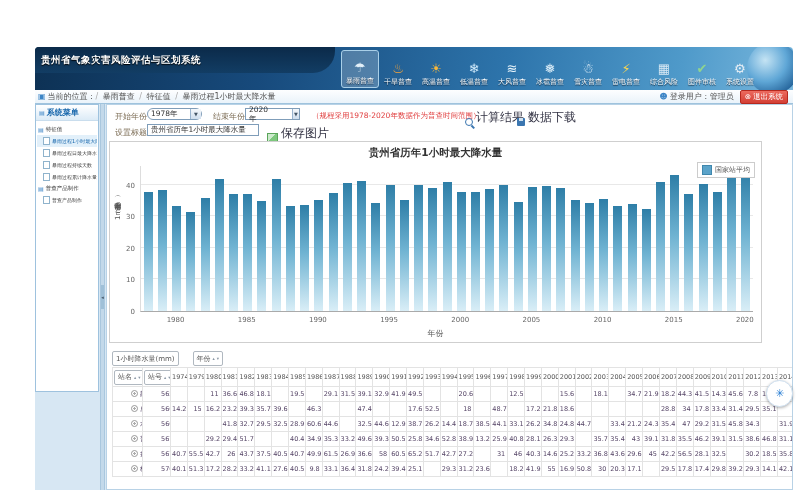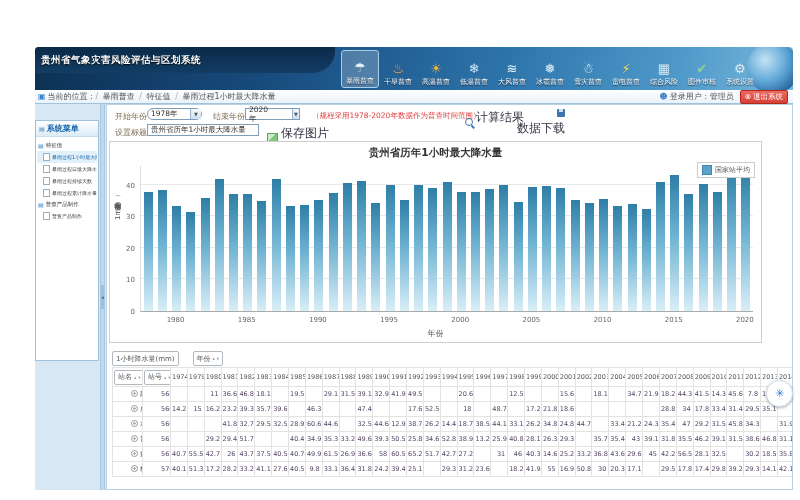--- a/index.html
+++ b/index.html
@@ -30,21 +30,21 @@
   .crumb-ico{color:#3d85c6;font-size:8px;margin-right:2px;}
   .crumb-link{color:#555;margin:0 2px;cursor:pointer;}
   .crumb-sep{color:#aaa;}
   .spacer{flex:1;}
   .user-ico{color:#3d85c6;font-size:8px;margin-right:2px;}
   .logout-btn{margin:0 2px 0 6px;background:linear-gradient(#ec6a5e,#d43f35);color:#fff;font-size:7.5px;
               padding:1px 4px;border-radius:2px;border:1px solid #b5281e;display:flex;align-items:center;gap:2px;cursor:pointer;}
 
   
   .content{position:absolute;left:0;top:57px;right:0;bottom:0;background:#d7e7f3;}
-  .sidebar{position:absolute;left:0;top:16px;width:64px;height:241px;background:#fff;
+  .sidebar{position:absolute;left:0;top:0;width:64px;height:288px;background:#fff;
            border:1px solid #9ec2de;box-sizing:border-box;overflow:hidden;}
   .sidebar-head{height:15px;background:linear-gradient(#ffffff,#dcebf7);border-bottom:1px solid #c9dded;
                 display:flex;align-items:center;padding-left:3px;gap:2px;color:#1565ab;font-weight:bold;font-size:8px;}
   .tree{padding:3px 1px;}
   .tree-group-label{display:flex;align-items:center;gap:2px;font-size:5.5px;color:#333;padding:2px 1px;cursor:pointer;white-space:nowrap;}
   .grp-ico{color:#3d85c6;font-size:6px;}
   .tree-item{display:flex;align-items:center;gap:2px;font-size:5px;color:#444;padding:2px 0 2px 6px;
              cursor:pointer;white-space:nowrap;overflow:hidden;}
   .tree-item.selected{color:#1565ab;background:#e2f0fa;}
   .doc-ico{width:5px;height:6px;border:1px solid #8fb3cc;background:#fff;flex:none;}
@@ -233,21 +233,21 @@
         <span class="tb-label" style="left:106px;top:6px;">结束年份</span>
         <div class="select" style="left:138px;top:3px;gap:24px;">
           <span>2020年</span>
           <span class="sel-arrow">▼</span>
         </div>
         <span class="notice">（规程采用1978-2020年数据作为普查时间范围）</span>
         <span class="tb-btn" style="left:358px;top:4px;">
           <span class="ico-mag"></span>
           <span>计算结果</span>
         </span>
-        <span class="tb-btn" style="left:410px;top:4px;flex-direction:column;">
+        <span class="tb-btn" style="left:410px;top:4px;">
           <span class="ico-disk"></span>
           <span>数据下载</span>
         </span>
 
         <span class="tb-label" style="left:8px;top:22px;">设置标题</span>
         <input class="text-input" value="贵州省历年1小时最大降水量" style="">
         <span class="tb-btn" style="left:160px;top:20px;">
           <span class="ico-pic"></span>
           <span>保存图片</span>
         </span>

